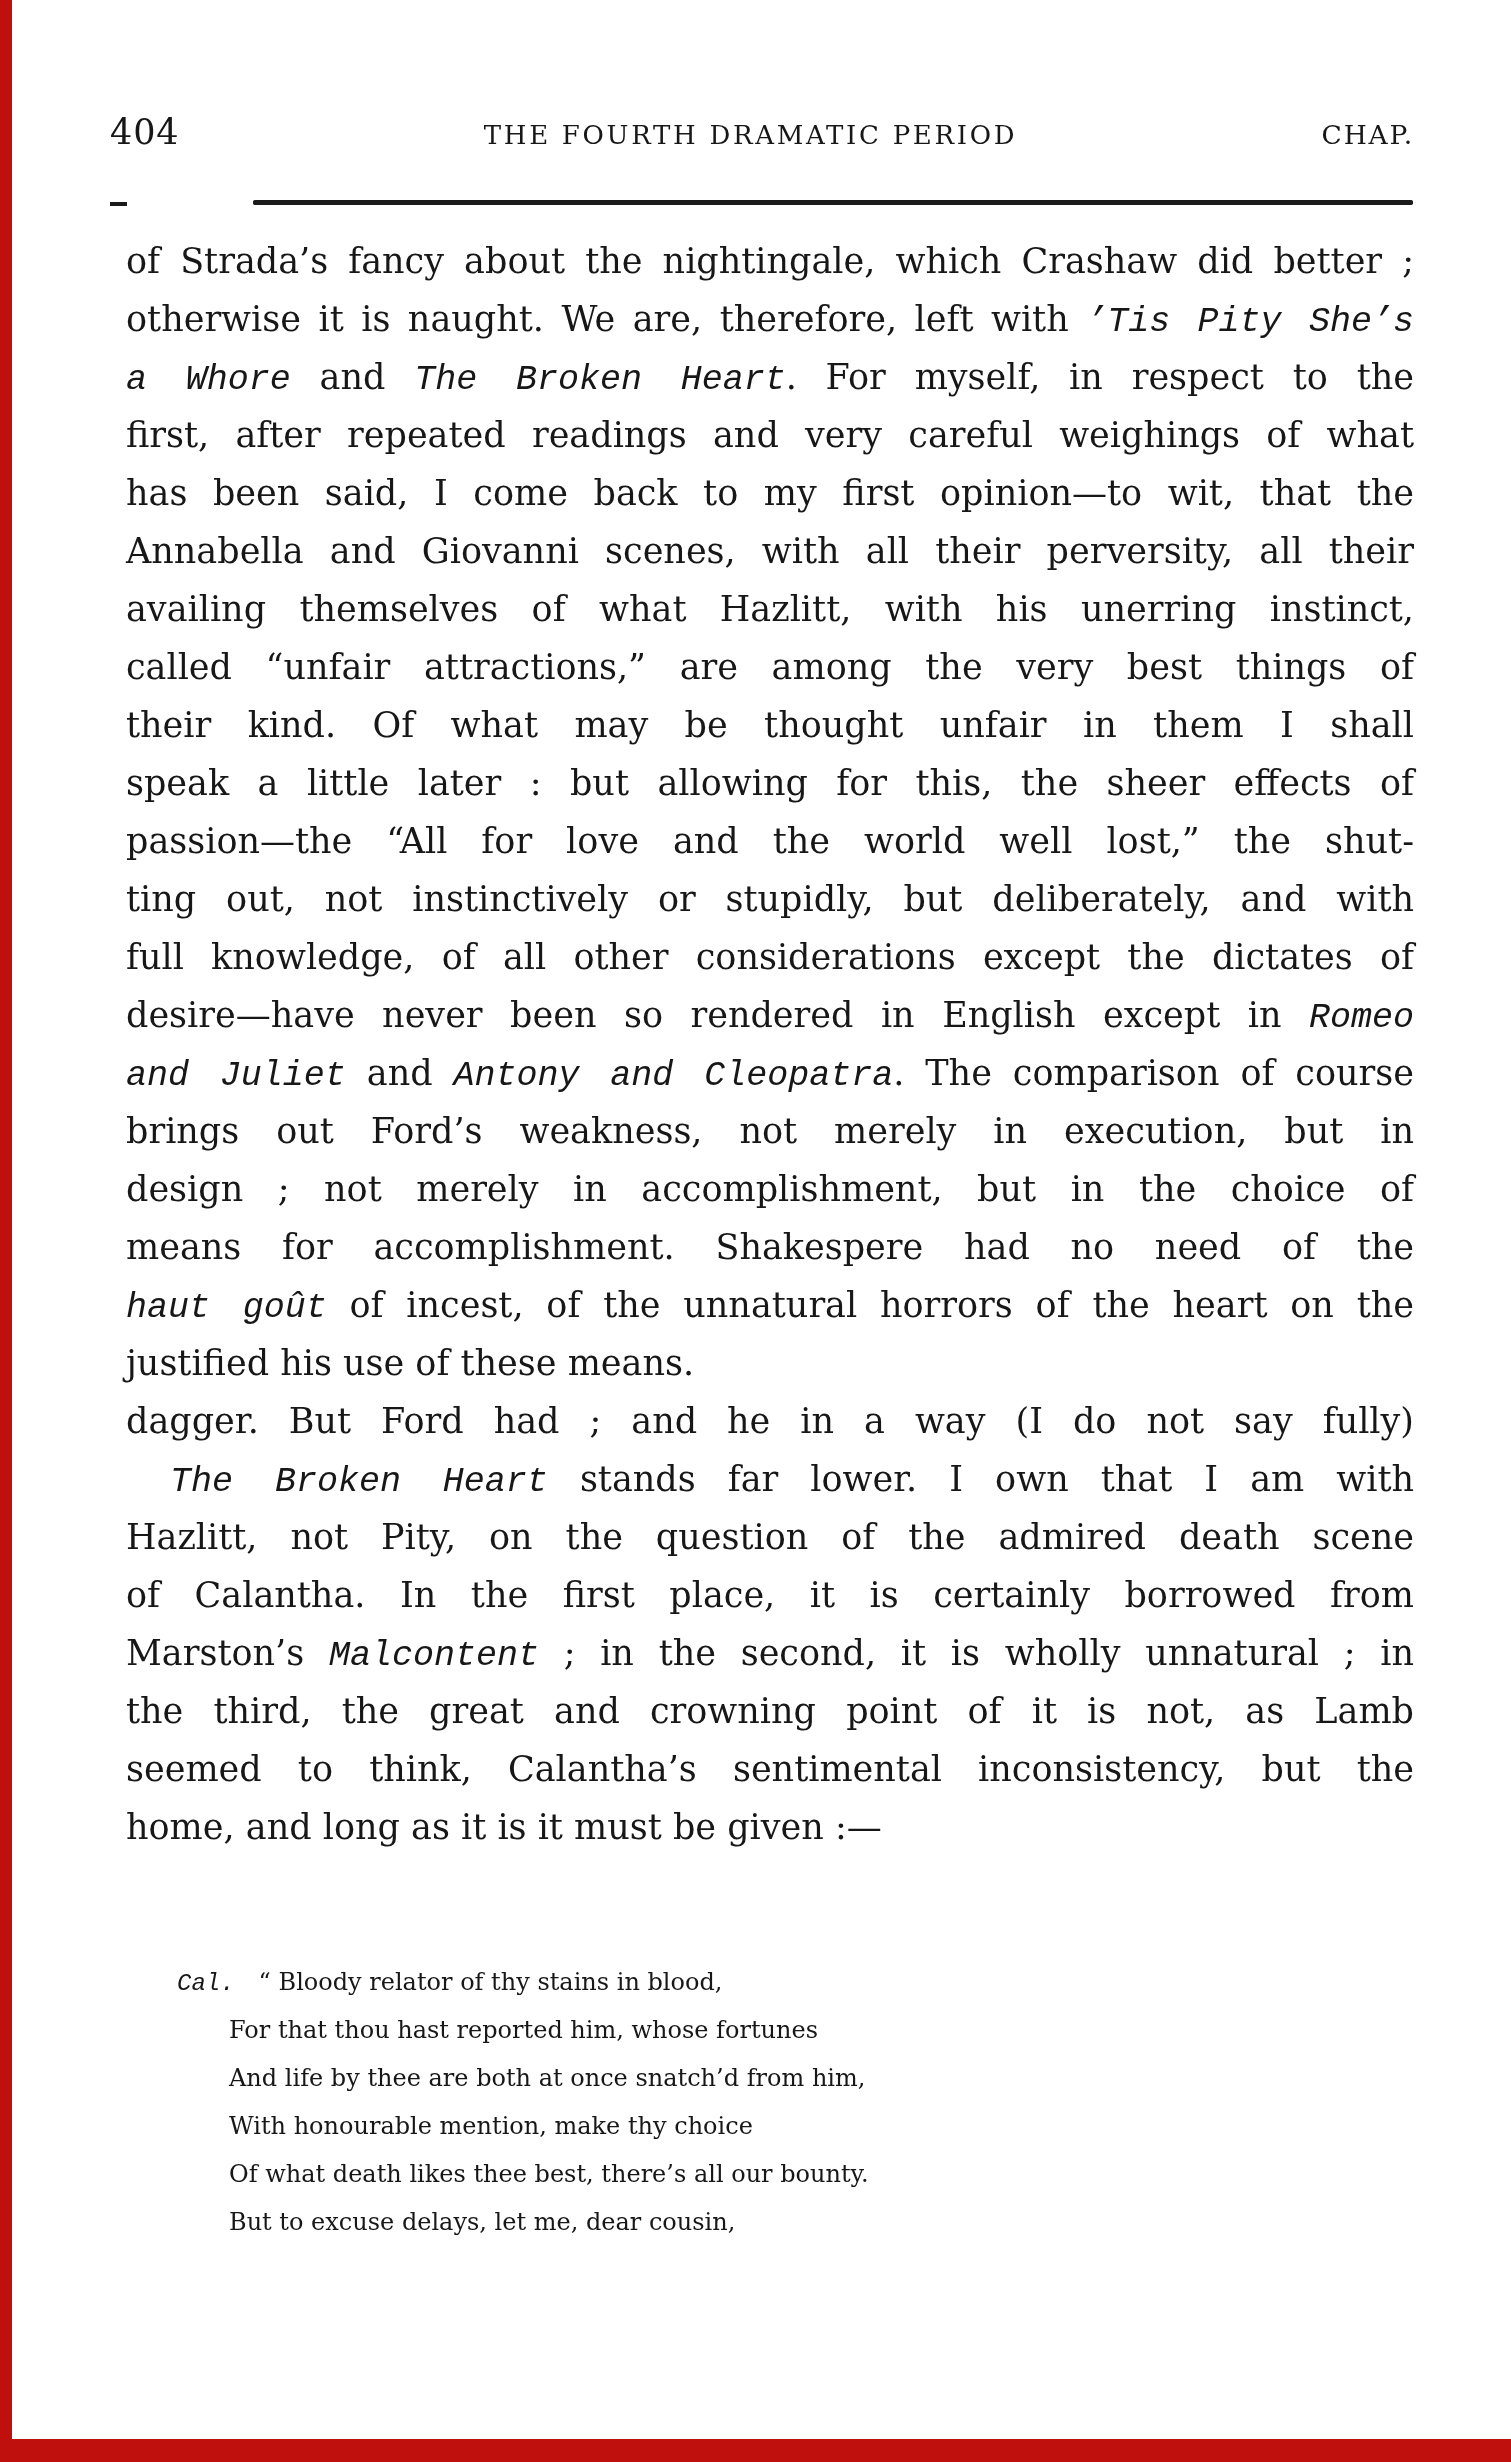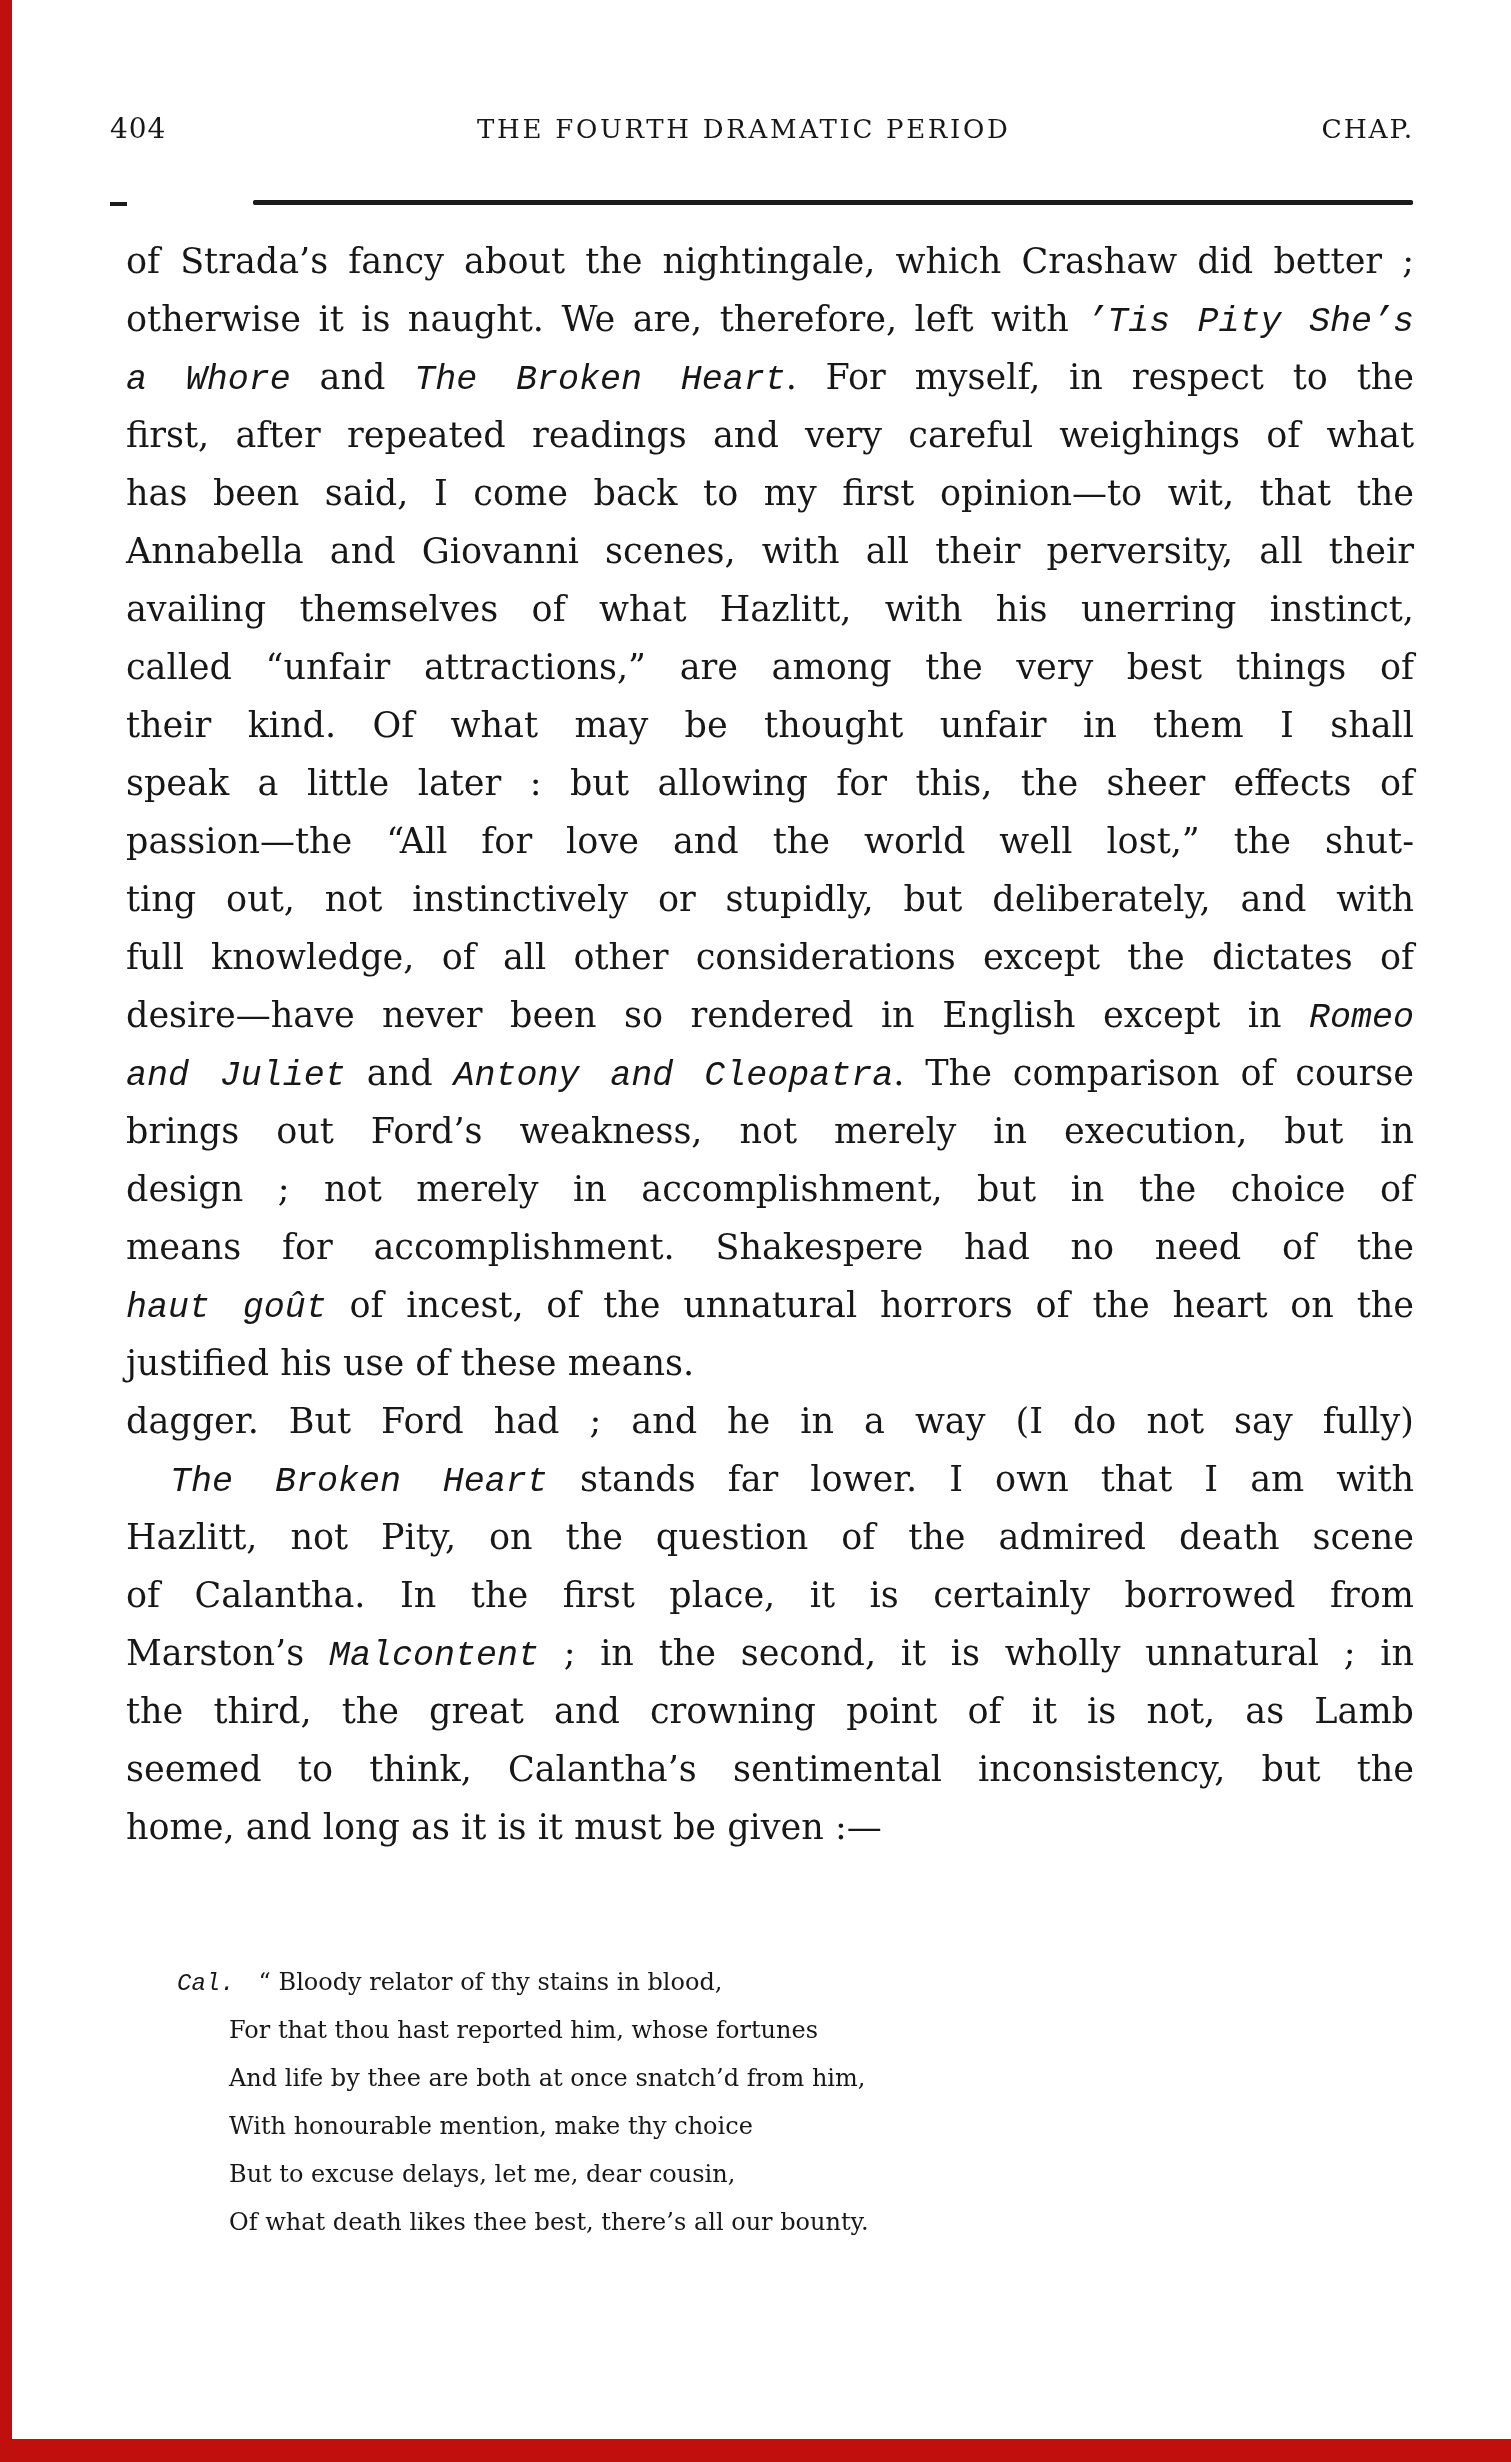--- a/index.html
+++ b/index.html
@@ -16,21 +16,21 @@
     background:#bf100d;
   }
   .scan-edge-bottom {
     position:absolute; left:0; top:2439px; width:1512px; height:24px;
     background:#bf100d;
   }
   .page-header {
     position:absolute; top:112px; left:110px; width:1304px;
     display:flex; align-items:baseline;
   }
-  .page-number { font-size:28px; letter-spacing:0.9px; }
+  .page-number { font-size:35px; letter-spacing:0.9px; }
   .running-title {
     flex:1; text-align:center;
     font-size:26px; letter-spacing:2.7px; white-space:nowrap;
   }
   .chapter-label { font-size:26.5px; letter-spacing:1.8px; }
   .header-rule {
     position:absolute; top:200px; left:253px; width:1160px; height:4.6px;
     background:#1b1b1b; border-radius:1.8px;
   }
   .header-rule-dash {
@@ -100,16 +100,16 @@
     <div class="line j"><span>the third, the great and crowning point of it is not, as Lamb</span></div>
     <div class="line j"><span>seemed to think, Calantha’s sentimental inconsistency, but the</span></div>
     <div class="line"><span>home, and long as it is it must be given :—</span></div>
   </div>
 
 <div class="verse-block">
     <div class="line hang"><em>Cal.</em><span>  “ Bloody relator of thy stains in blood,</span></div>
     <div class="line"><span>For that thou hast reported him, whose fortunes</span></div>
     <div class="line"><span>And life by thee are both at once snatch’d from him,</span></div>
     <div class="line"><span>With honourable mention, make thy choice</span></div>
+    <div class="line"><span>Of what death likes thee best, there’s all our bounty.</span></div>
     <div class="line"><span>But to excuse delays, let me, dear cousin,</span></div>
-    <div class="line"><span>Of what death likes thee best, there’s all our bounty.</span></div>
   </div>
 
 
 </body></html>

